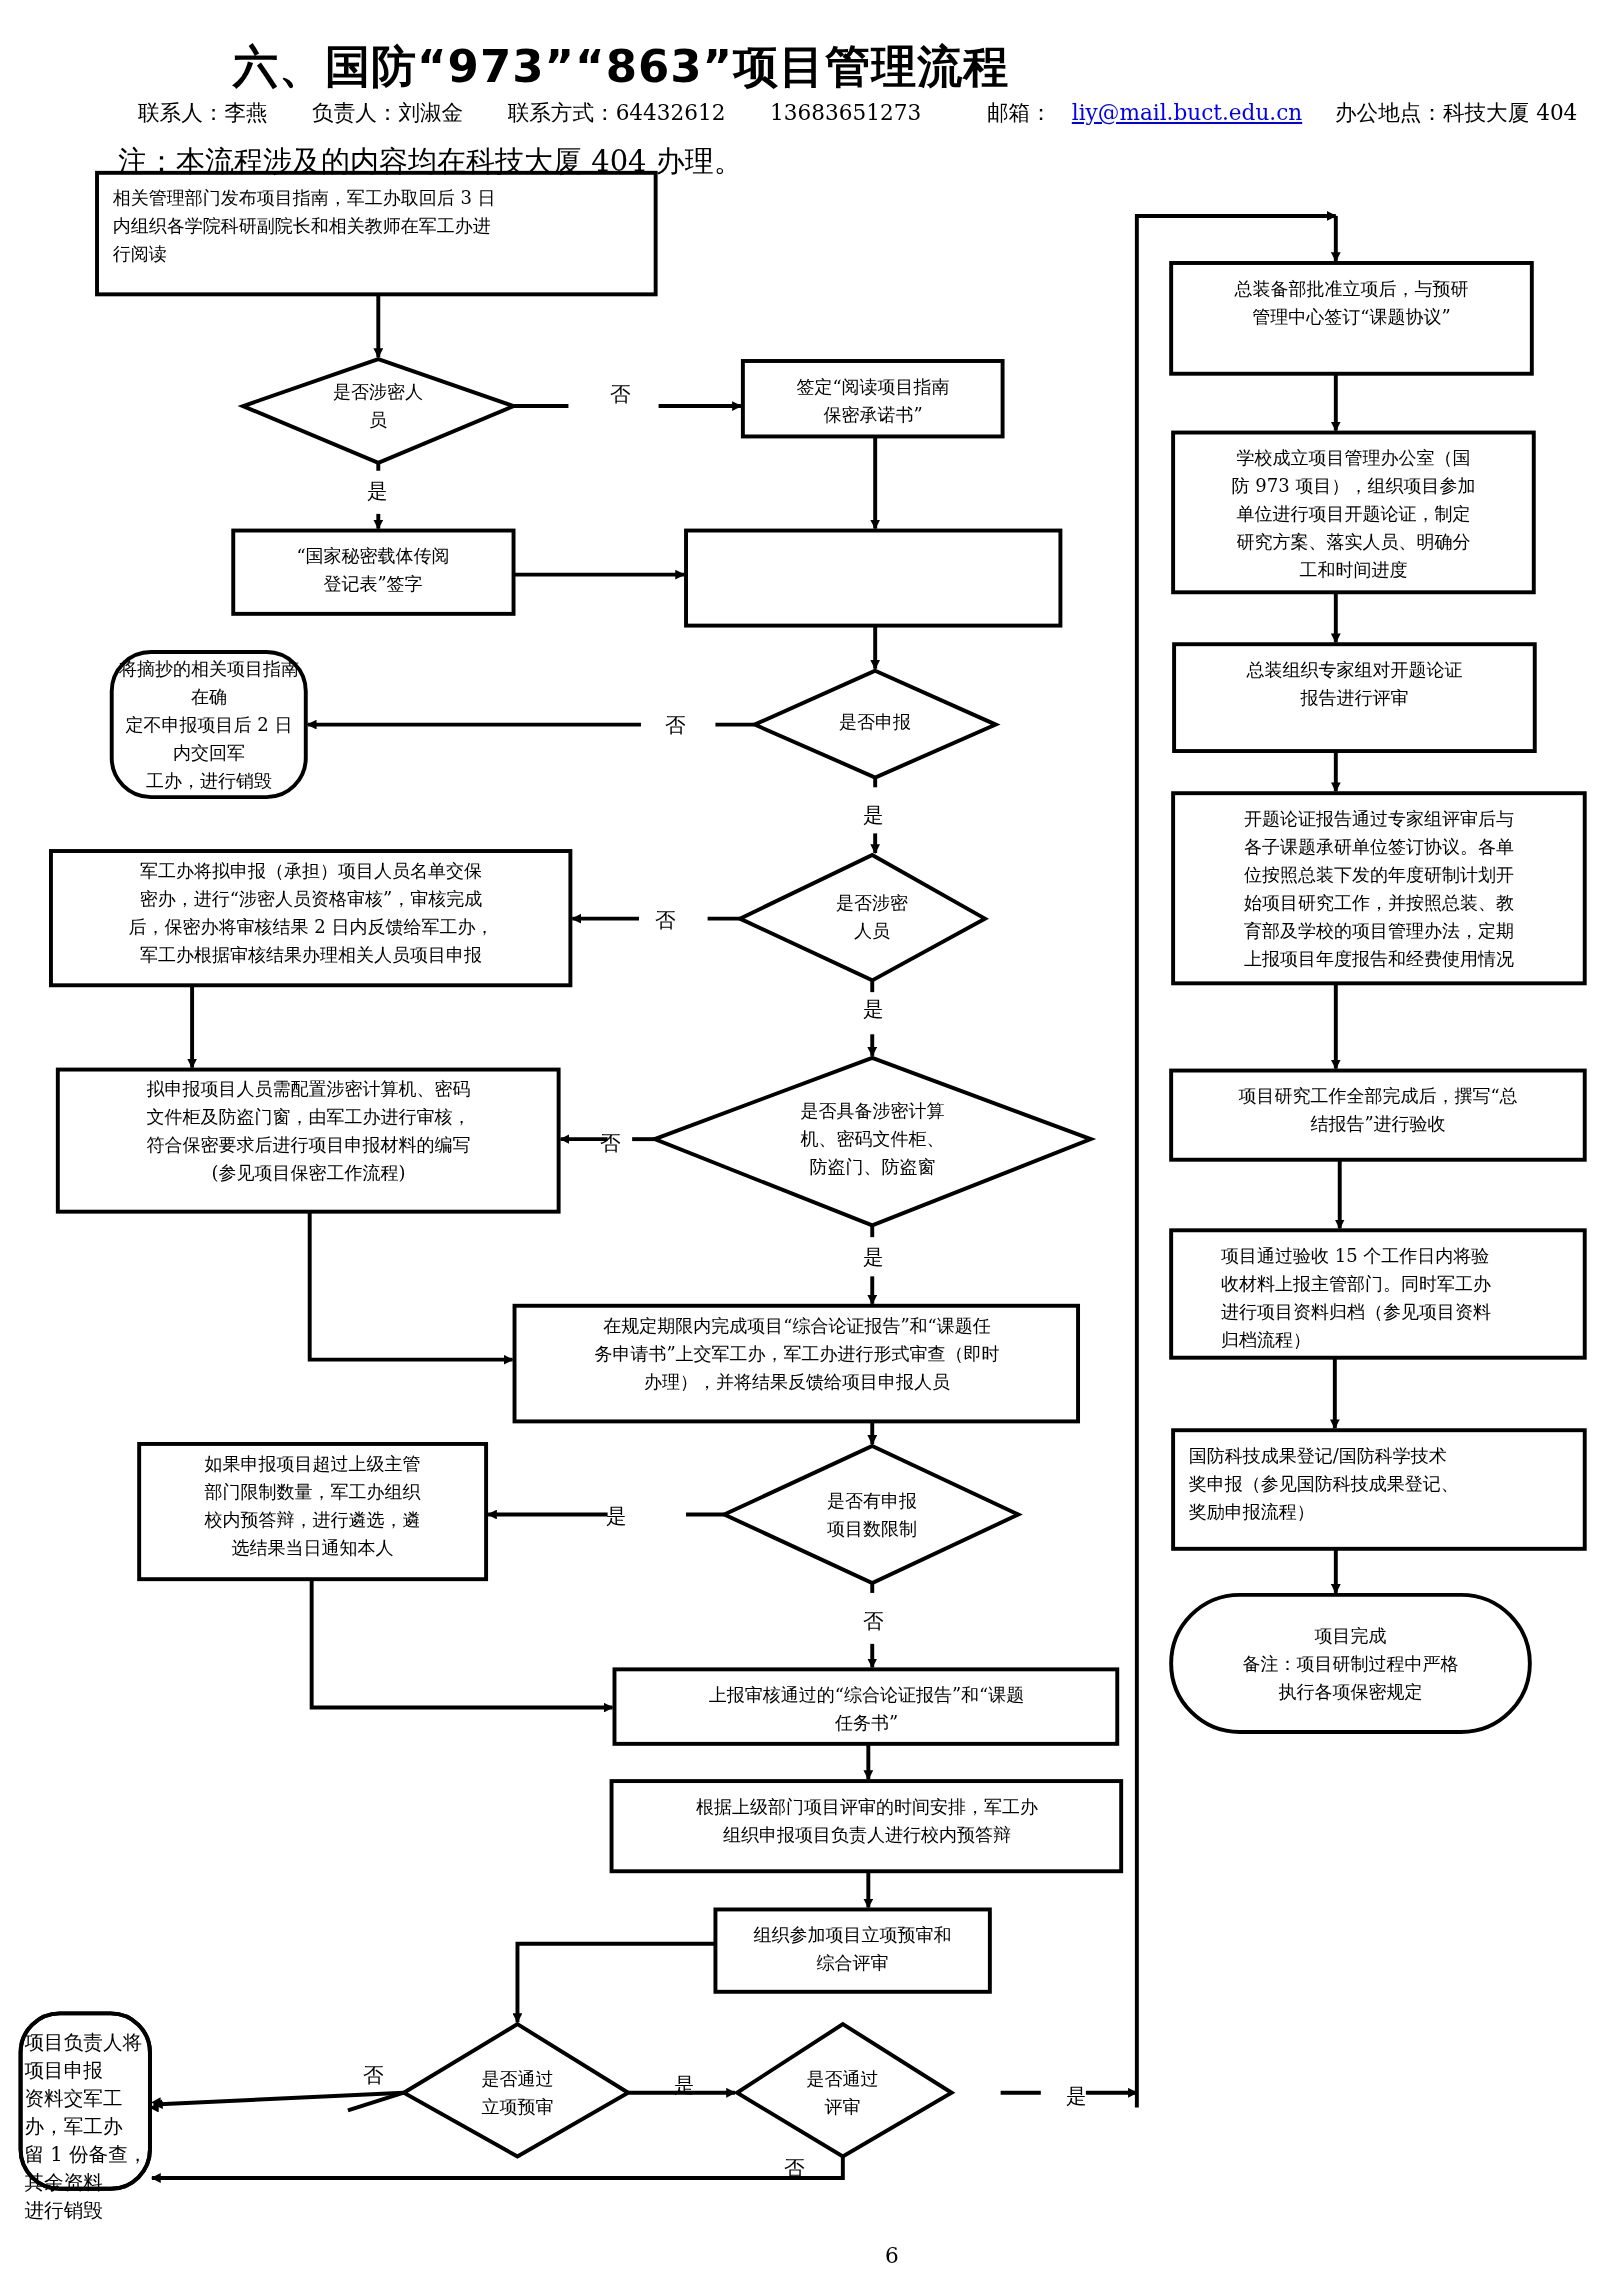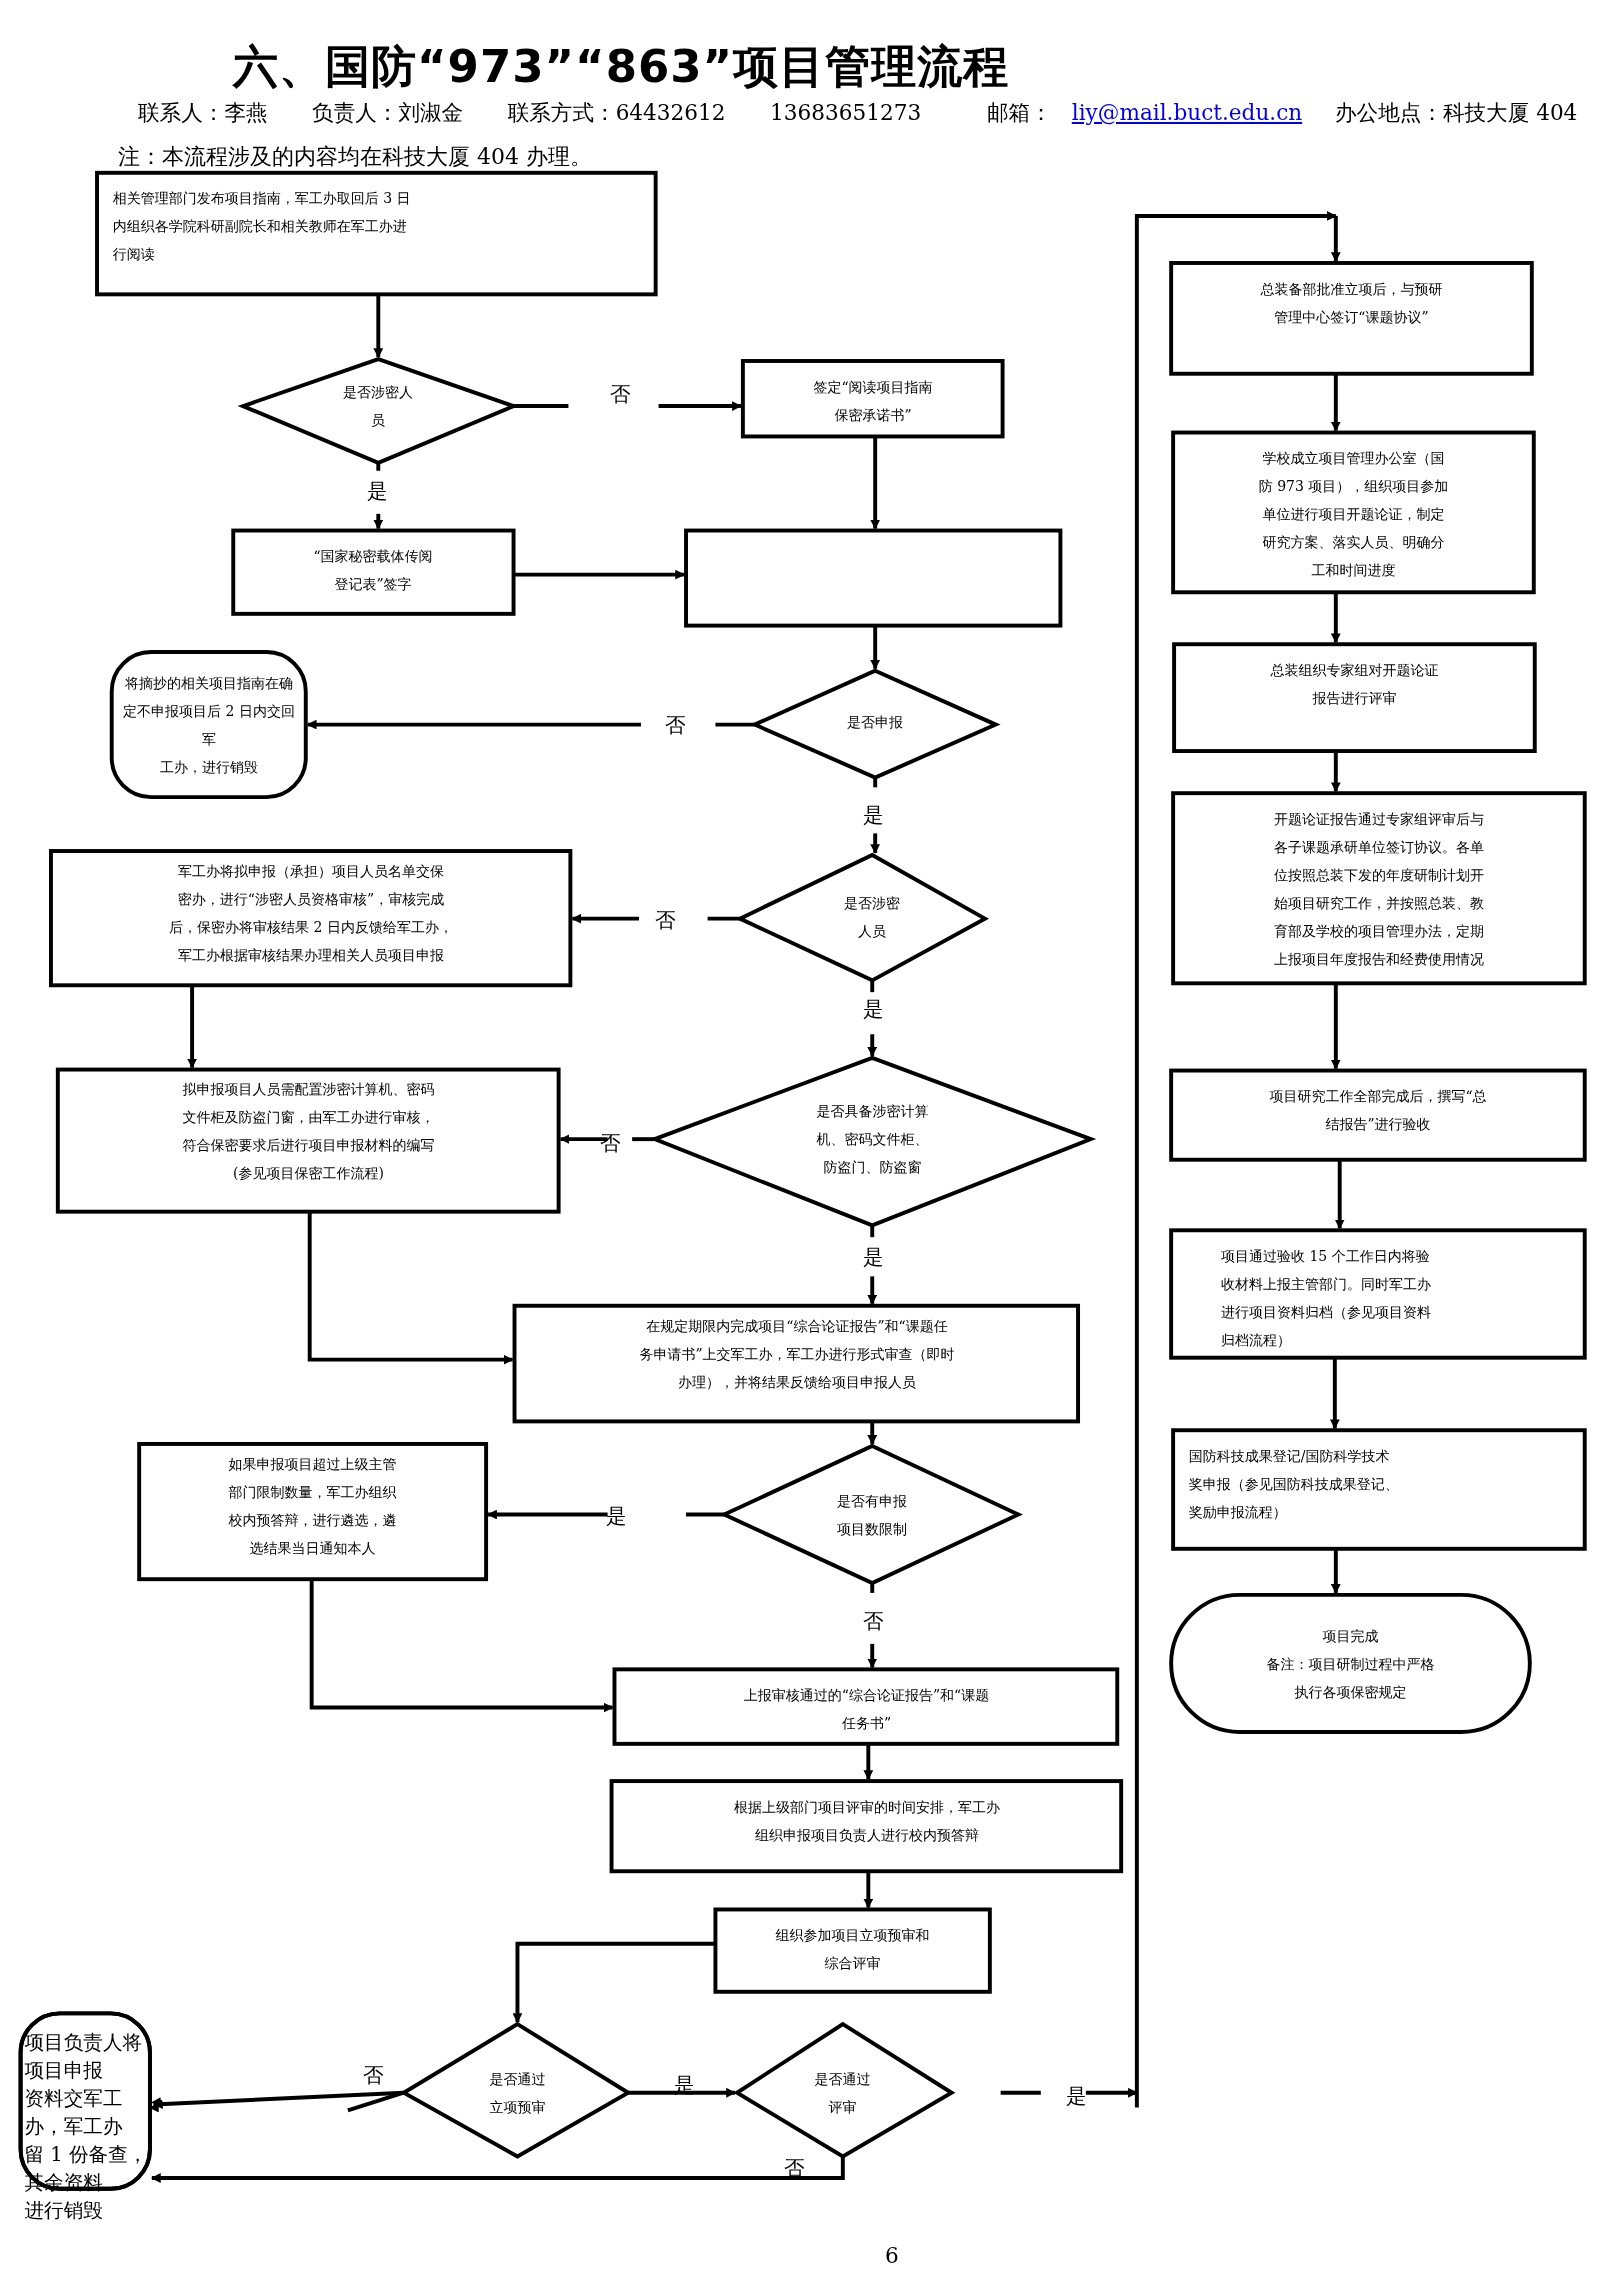--- a/index.html
+++ b/index.html
@@ -4,24 +4,24 @@
 <style>
   html, body { margin:0; padding:0; background:#fff; }
   body { width:1621px; height:2293px; position:relative; overflow:hidden;
          font-family:"DejaVu Serif","Liberation Serif",serif; color:#000; }
   #page { position:absolute; left:0; top:0; width:1621px; height:2293px; }
   .title { position:absolute; left:233px; top:37px; font-size:45px; font-weight:bold;
            font-family:"DejaVu Sans","Liberation Sans",sans-serif; letter-spacing:1px; }
   .info { position:absolute; left:118px; top:98px; font-size:21.6px; white-space:nowrap; }
   .info span { margin-right:17.6px;margin-left:20px; }
   .info .email { color:#0000ee; text-decoration:underline; margin-right:5.9px; }
-  .note { position:absolute; left:118px; top:142px; font-size:22px; }
+  .note { position:absolute; left:118px; top:142px; font-size:29px; }
   svg#flow { position:absolute; left:0; top:0; }
   .node { position:absolute; display:flex; align-items:center; justify-content:center;
-          text-align:center; font-size:14px; line-height:28px; box-sizing:border-box;
+          text-align:center; font-size:18px; line-height:28px; box-sizing:border-box;
           padding:3.9px 13.7px; white-space:pre-line; }
   .node.left { text-align:left; justify-content:flex-start; align-items:flex-start; padding-top:9.8px; }
   .node.top { align-items:flex-start; padding-top:9.8px; }
   .lbl { position:absolute; font-size:20.6px; }
   .pagenum { position:absolute; left:885px; top:2243px; font-size:21.6px; }
 </style>
 </head>
 <body>
 
 <div id="page">

